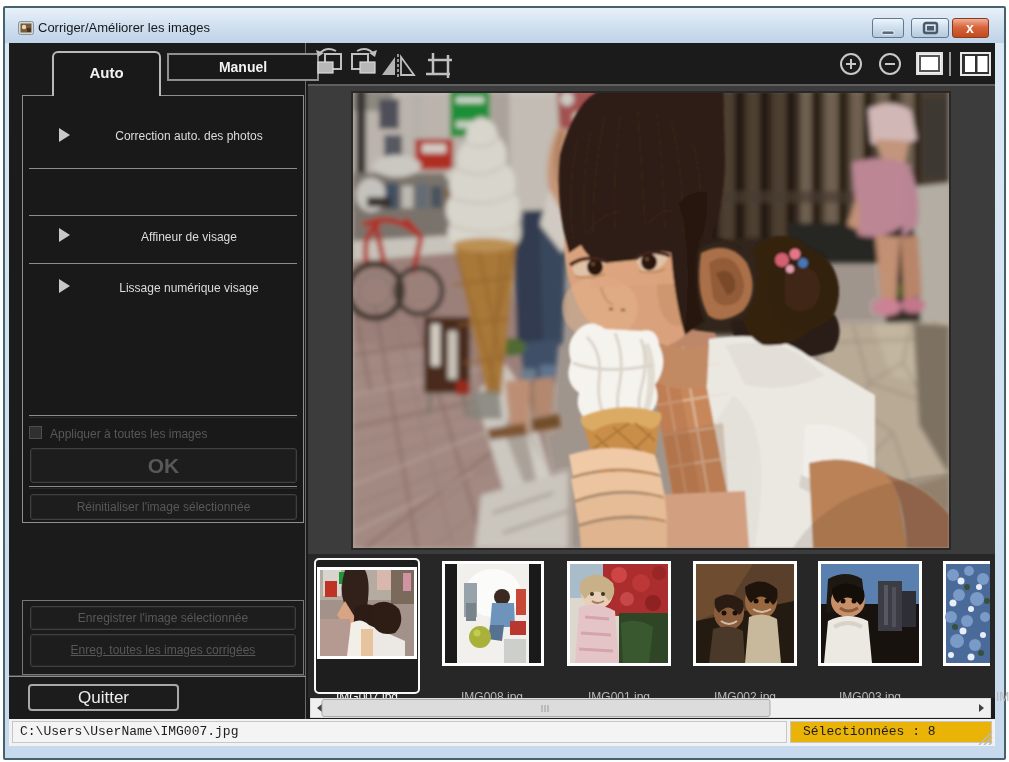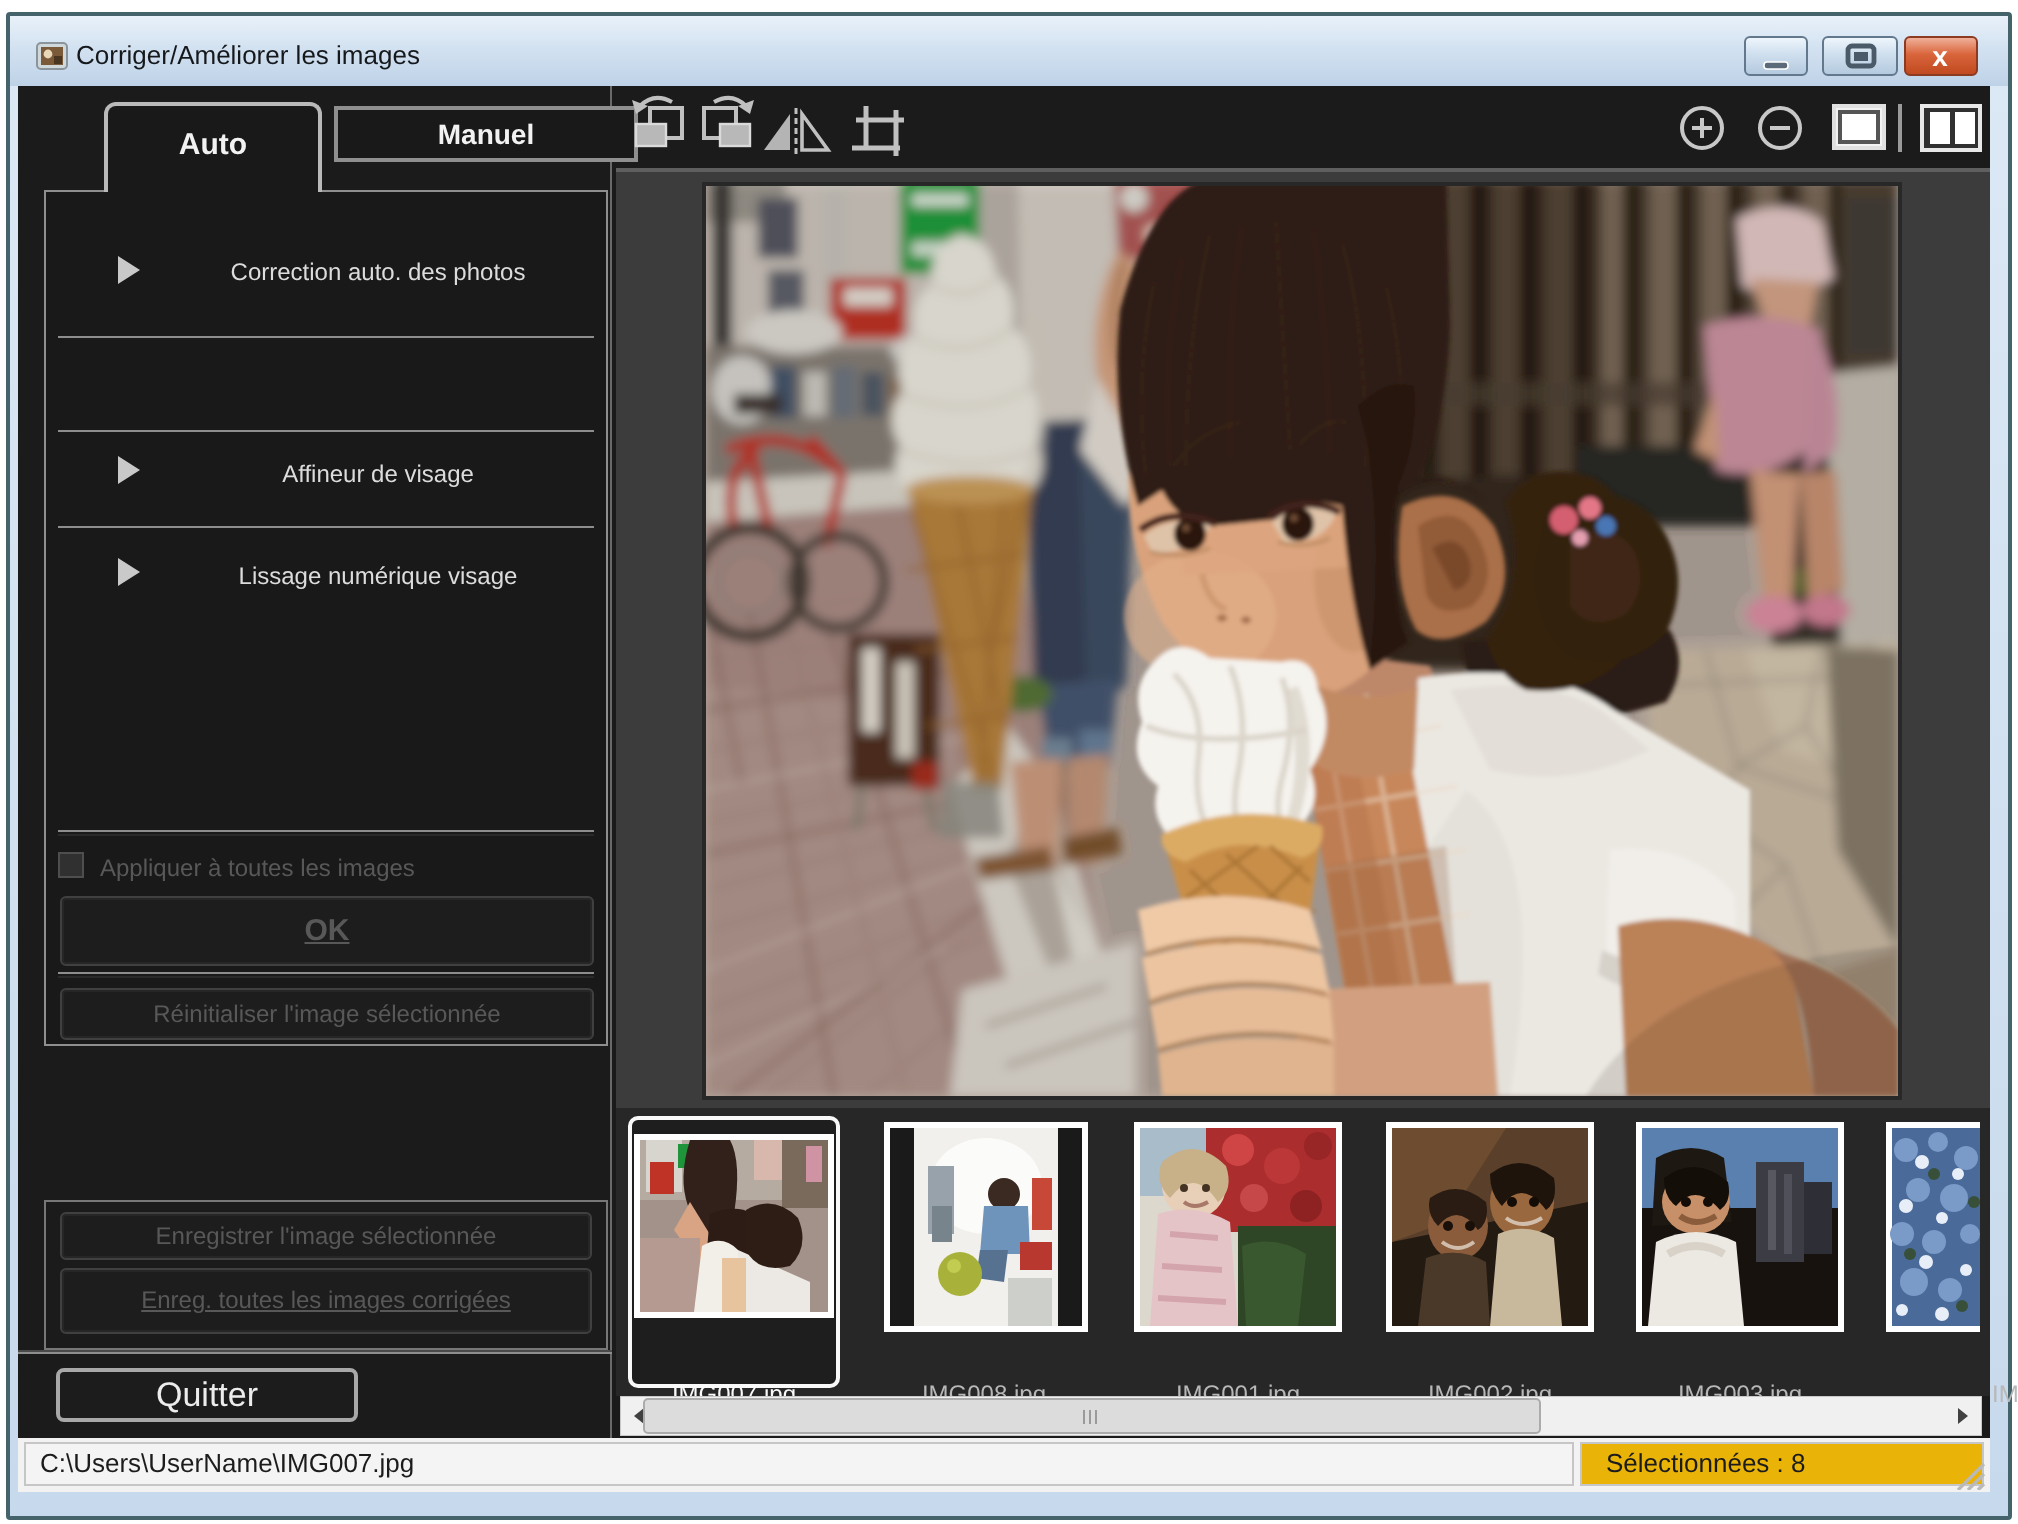--- a/index.html
+++ b/index.html
@@ -30,21 +30,21 @@
 #savebox{left:22px;top:600px;width:282px;height:75px;border:1px solid #777;}
 .sep{left:6px;width:268px;height:1px;background:#8d8d8d;}
 .rowlbl{left:50px;width:232px;text-align:center;color:#dcdcdc;font-size:12px;}
 .play{left:36px;width:0;height:0;border-left:11px solid #c9c9c9;
  border-top:7px solid transparent;border-bottom:7px solid transparent;}
 .dbtn{border:1px solid #404040;border-radius:3px;color:#585858;
  text-align:center;font-size:12px;background:#1d1d1d;box-shadow:inset 0 0 0 1px #262626;}
 #ridge{left:9px;top:675px;width:297px;height:2px;background:#4a4a4a;border-bottom:1px solid #8e8e8e;}
 #quitter{left:28px;top:684px;width:151px;height:27px;border:2px solid #a8a8a8;
  border-radius:4px;color:#ececec;font-size:17px;text-align:center;line-height:23px;background:#1c1c1c;}
-#status{left:9px;top:719px;width:986px;height:27px;background:#f2f2f2;font-size:12px;color:#1c1c1c;}
+#status{left:9px;top:719px;width:986px;height:27px;background:#f2f2f2;font-size:12px;color:#1c1c1c;font-family:Liberation Mono, monospace;}
 #stat1{left:3px;top:2px;width:775px;height:22px;border:1px solid #c6c6c6;line-height:20px;padding-left:7px;background:#f4f4f4;font-size:13px;}
 #stat2{left:781px;top:2px;width:202px;height:22px;border:1px solid #c6c6c6;line-height:20px;padding-left:12px;background:#eab308;font-size:13px;}
 .thlbl{font-size:12px;color:#b8b8b8;width:120px;text-align:center;top:674px;margin-top:16px;}
 .svgabs{position:absolute;}
 </style>
 </head>
 <body>
 <div id="win"></div>
 <div id="titlebar"></div>
 <svg class="svgabs" style="left:18px;top:20px;width:17px;height:16px;" viewBox="0 0 17 16">
@@ -78,21 +78,21 @@
   <div class="sep" style="top:72px;"></div>
   <div class="sep" style="top:119px;"></div>
   <div class="play" style="top:132px;"></div>
   <div class="rowlbl" style="top:134px;">Affineur de visage</div>
   <div class="sep" style="top:167px;"></div>
   <div class="play" style="top:183px;"></div>
   <div class="rowlbl" style="top:185px;">Lissage numérique visage</div>
   <div class="sep" style="top:319px;box-shadow:0 2px 0 #2a2a2a;"></div>
   <div style="left:6px;top:330px;width:13px;height:13px;background:#303030;border:1px solid #4e4e4e;"></div>
   <div style="left:27px;top:331px;font-size:12px;color:#585858;">Appliquer à toutes les images</div>
-  <div class="dbtn" style="left:7px;top:352px;width:267px;height:35px;font-size:15px;font-weight:bold;line-height:33px;text-decoration:underline;">OK</div>
+  <div class="dbtn" style="left:7px;top:352px;width:267px;height:35px;font-size:21px;font-weight:bold;line-height:33px;">OK</div>
   <div class="sep" style="top:390px;box-shadow:0 2px 0 #2a2a2a;"></div>
   <div class="dbtn" style="left:7px;top:398px;width:267px;height:26px;line-height:24px;">Réinitialiser l'image sélectionnée</div>
 </div>
 <div id="savebox">
   <div class="dbtn" style="left:7px;top:5px;width:266px;height:24px;line-height:22px;">Enregistrer l'image sélectionnée</div>
   <div class="dbtn" style="left:7px;top:33px;width:266px;height:33px;line-height:31px;text-decoration:underline;">Enreg. toutes les images corrigées</div>
 </div>
 <div id="ridge"></div>
 <div id="quitter">Quitter</div>
 

